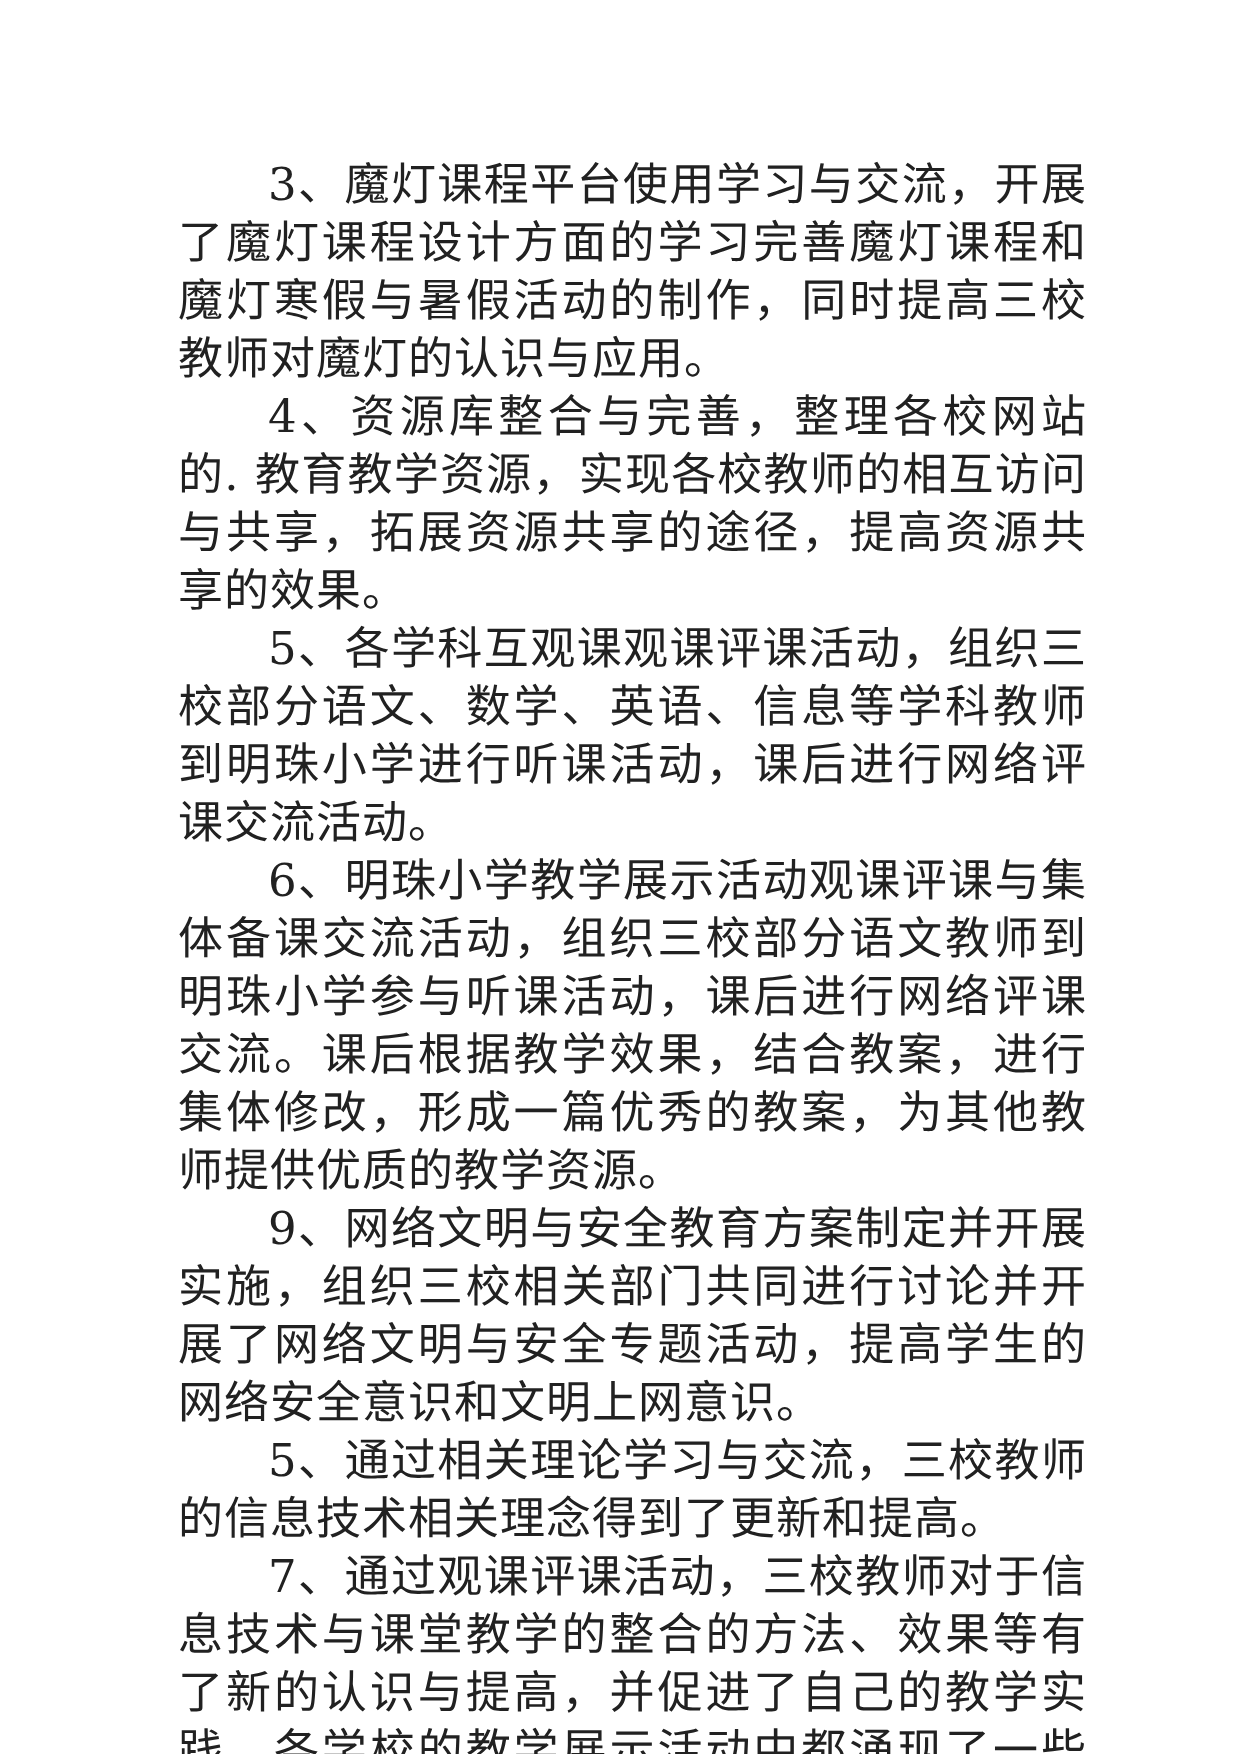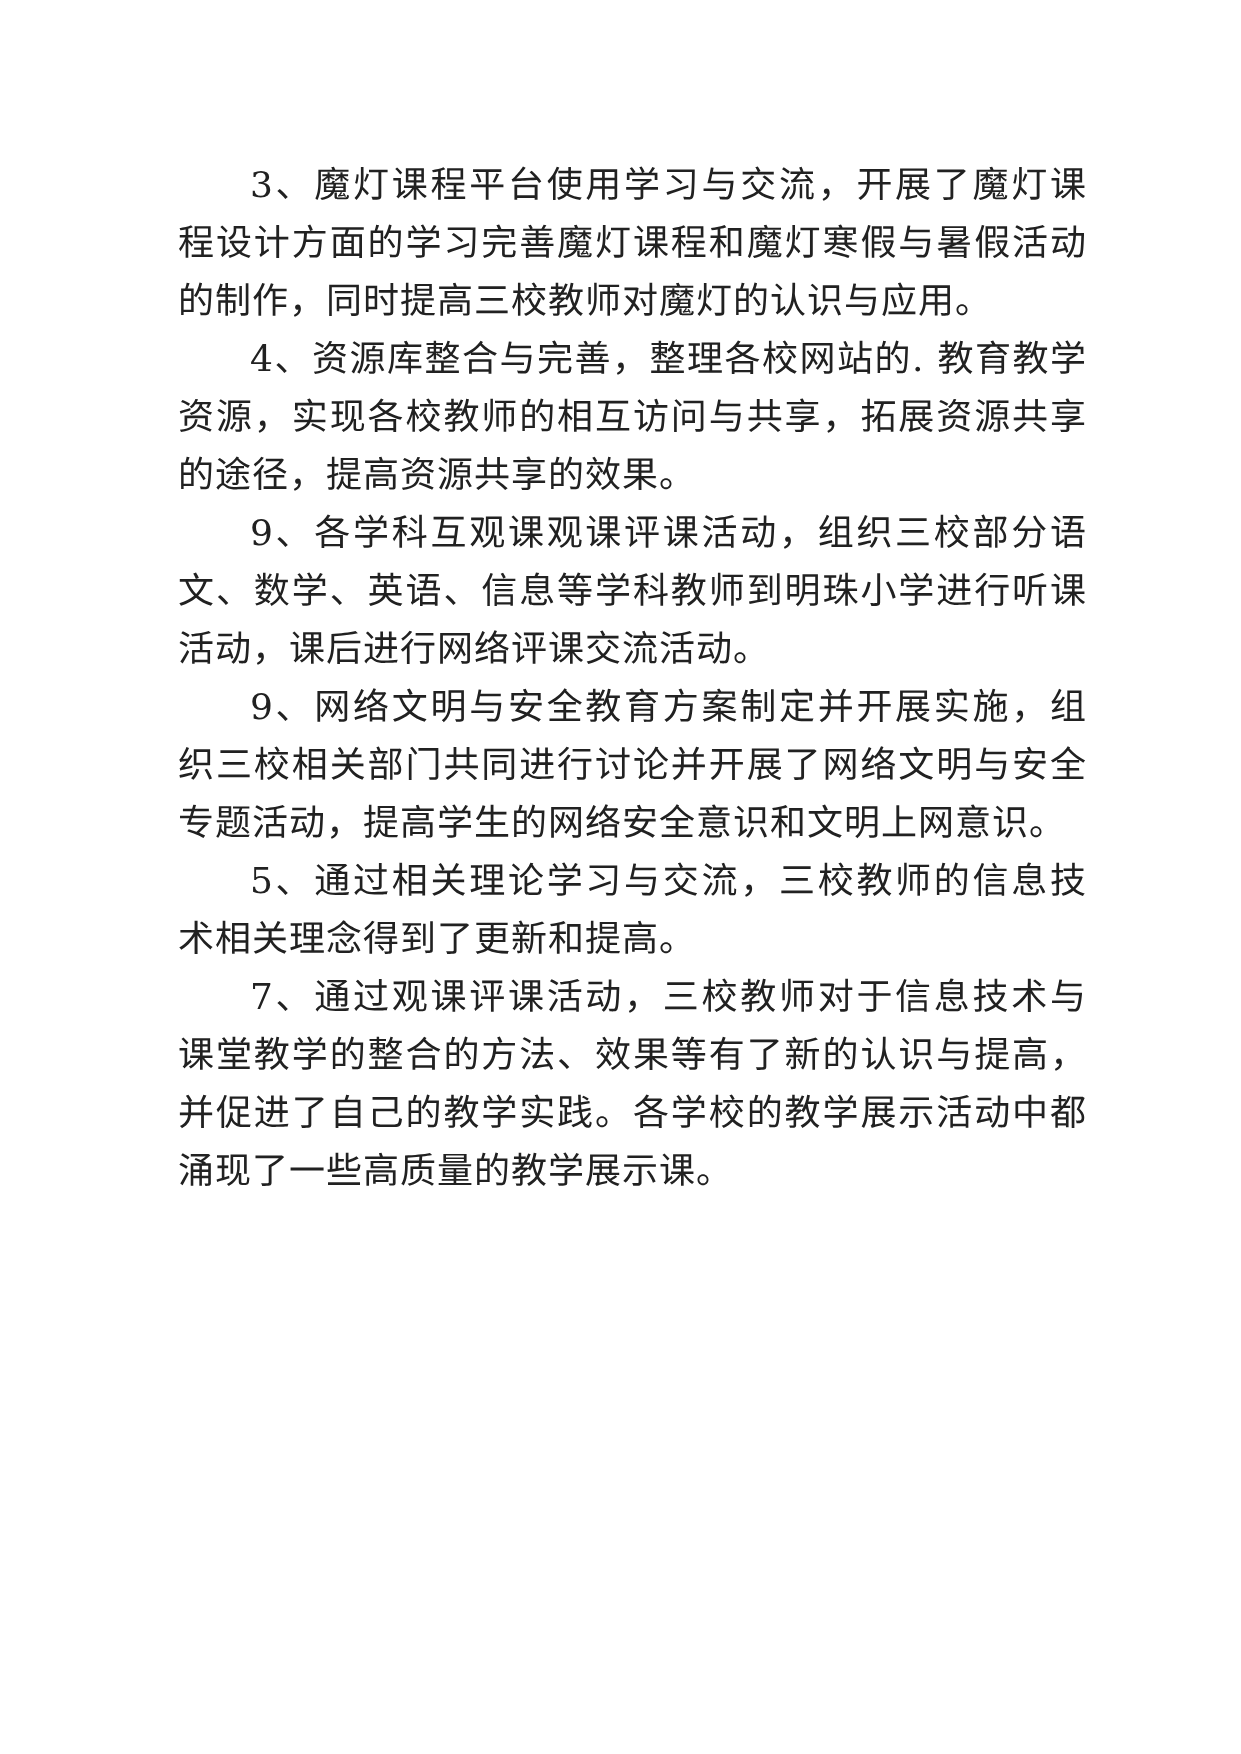--- a/index.html
+++ b/index.html
@@ -13,32 +13,33 @@
     height: 1754px;
     background: #ffffff;
     box-sizing: border-box;
     padding: 156px 154px 0 178px;
     overflow: hidden;
   }
   .doc-par {
     margin: 0;
     font-family: "DejaVu Serif", "Liberation Serif", serif;
     font-weight: 400;
-    font-size: 36px;
+    font-size: 45px;
     line-height: 58px;
     letter-spacing: 1px;
     color: #212121;
     text-align: justify;
     text-indent: 2em;
     word-break: break-all;
   }
 </style>
 </head>
 <body>
 
 <div class="page">
   <p class="doc-par">3、魔灯课程平台使用学习与交流，开展了魔灯课程设计方面的学习完善魔灯课程和魔灯寒假与暑假活动的制作，同时提高三校教师对魔灯的认识与应用。</p>
   <p class="doc-par">4、资源库整合与完善，整理各校网站的. 教育教学资源，实现各校教师的相互访问与共享，拓展资源共享的途径，提高资源共享的效果。</p>
-  <p class="doc-par">9、各学科互观课观课评课活动，组织三校部分语文、数学、英语、信息等学科教师到明珠小学进行听课活动，课后进行网络评课交流活动。</p>
+  <p class="doc-par">5、各学科互观课观课评课活动，组织三校部分语文、数学、英语、信息等学科教师到明珠小学进行听课活动，课后进行网络评课交流活动。</p>
+  <p class="doc-par">6、明珠小学教学展示活动观课评课与集体备课交流活动，组织三校部分语文教师到明珠小学参与听课活动，课后进行网络评课交流。课后根据教学效果，结合教案，进行集体修改，形成一篇优秀的教案，为其他教师提供优质的教学资源。</p>
   <p class="doc-par">9、网络文明与安全教育方案制定并开展实施，组织三校相关部门共同进行讨论并开展了网络文明与安全专题活动，提高学生的网络安全意识和文明上网意识。</p>
   <p class="doc-par">5、通过相关理论学习与交流，三校教师的信息技术相关理念得到了更新和提高。</p>
   <p class="doc-par">7、通过观课评课活动，三校教师对于信息技术与课堂教学的整合的方法、效果等有了新的认识与提高，并促进了自己的教学实践。各学校的教学展示活动中都涌现了一些高质量的教学展示课。</p>
 </div>
 
 </body></html>

